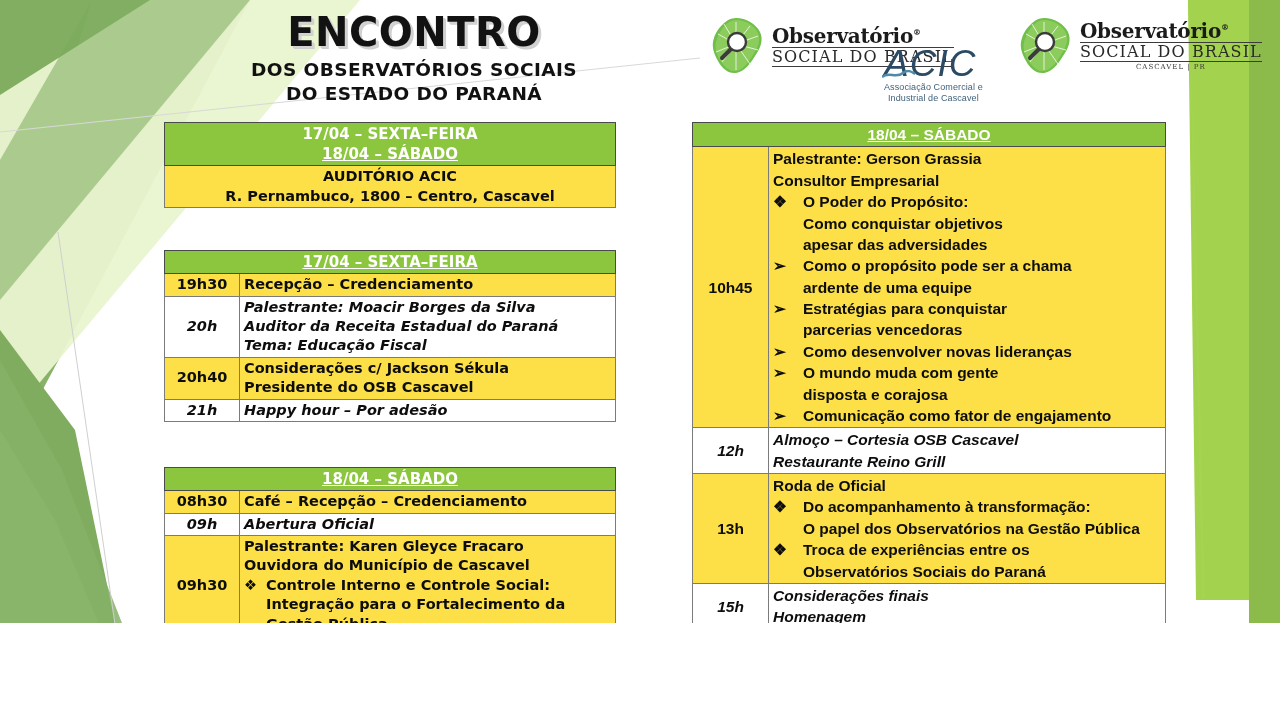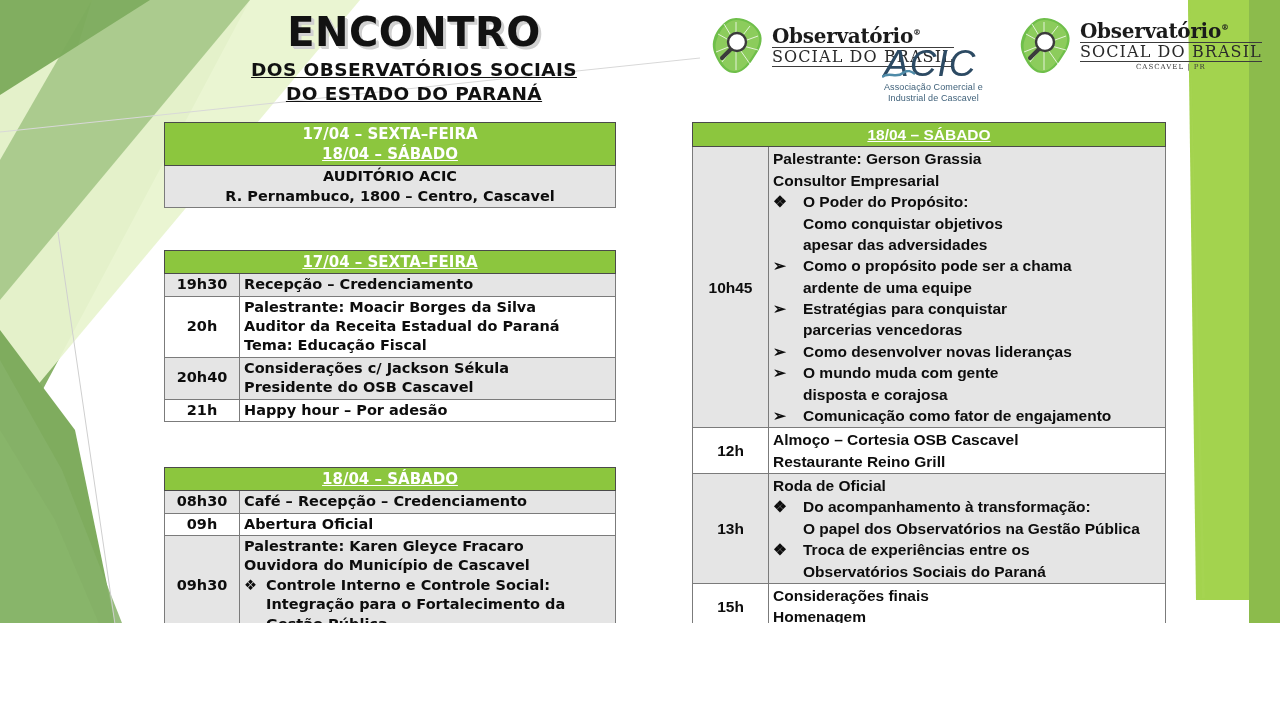--- a/index.html
+++ b/index.html
@@ -20,21 +20,20 @@
   .title-main{
     font-family:"DejaVu Sans",sans-serif;
     font-weight:bold;font-size:40px;letter-spacing:.5px;color:#121212;
     line-height:1.0;
     text-shadow:2px 2px 0 #d2d2d2, 3px 3px 0 #cfcfcf;
   }
   .title-sub{
     font-family:"DejaVu Sans",sans-serif;
     font-weight:bold;font-size:18.5px;color:#111;letter-spacing:.4px;line-height:1.32;
     margin-top:6px;
-    text-decoration:underline;
   }
 
   
   .logo{position:absolute;z-index:5;}
   #logo-osb-1{left:706px;top:16px;}
   #logo-acic{left:884px;top:46px;}
   #logo-osb-2{left:1014px;top:16px;}
   .osb-wrap{display:flex;align-items:center;}
   .osb-text{margin-left:4px;line-height:1;}
   .osb-name{
@@ -66,22 +65,22 @@
     background:#fff;border:1px solid #4a4a4a;
   }
   .tbl td{
     border:1px solid #7b7b7b;padding:1px 4px;vertical-align:middle;
     color:#0d0d0d;
   }
   .hdr td{
     background:#8cc63e;color:#ffffff;text-align:center;font-weight:bold;
     border-color:#4a4a4a;
   }
-  .shade{background:#e5e5e5;}
-  .white{background:#ffffff;}
+  .shade{background:#fde047;}
+  .white{background:#ffffff;font-style:italic;}
   .timecell{text-align:center;font-weight:bold;}
   .bodycell{text-align:left;}
   .ctr{text-align:center;font-weight:bold;}
 
   
   .leftfont{font-family:"DejaVu Sans",sans-serif;}
   .leftfont td{font-size:14.5px;line-height:1.34;font-weight:bold;}
   .leftfont .hdr td{font-size:15px;text-align:center;}
 
   

